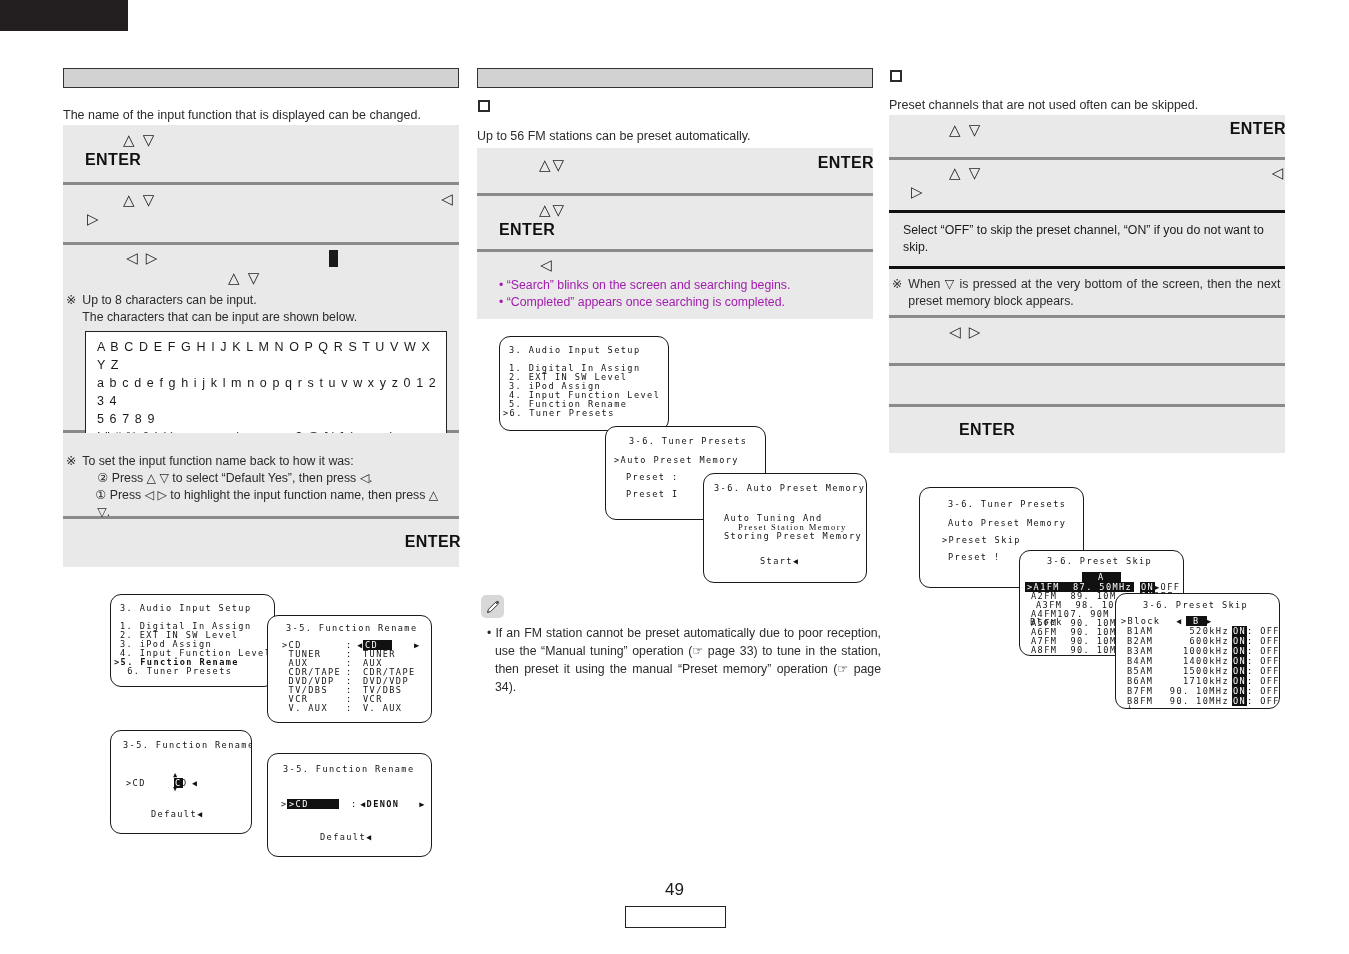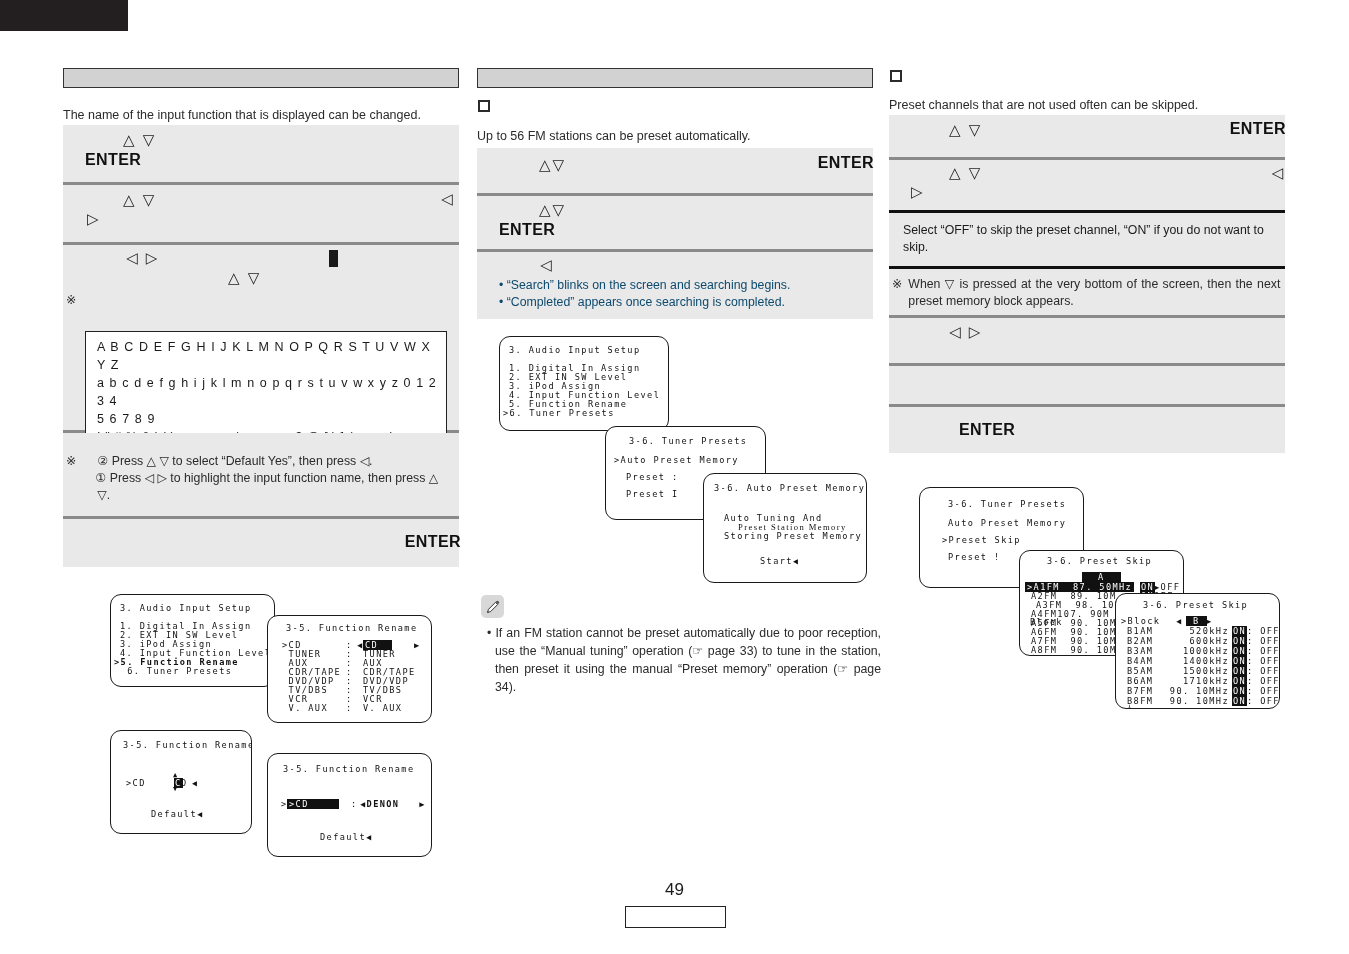--- a/index.html
+++ b/index.html
@@ -28,21 +28,21 @@
   
   .bands{background:#e9e9e9;}
   .band{background:#e9e9e9;position:relative;box-sizing:border-box;}
   .sep-gray{height:3px;background:#8a8a8a;}
   .sep-black{height:3px;background:#111;}
 
   .enter{font-weight:bold;font-size:16px;letter-spacing:.4px;color:#111;}
   .arrows{font-size:15px;letter-spacing:2px;color:#222;}
   .cursor-blk{display:inline-block;width:9px;height:17px;background:#1a1a1a;vertical-align:-3px;}
 
-  .bullet-line{font-size:12.3px;line-height:17px;color:#0c4a6e;}
+  .bullet-line{font-size:12.3px;line-height:17px;color:#a21caf;}
   .note-line{font-size:12.3px;line-height:17px;color:#2b2b2b;}
   .note-hang{display:flex;gap:6px;}
   .note-hang .mk{flex:0 0 auto;}
 
   
   .charbox{border:1.5px solid #222;background:#fff;padding:6px 9px 7px 11px;
            font-size:12.5px;line-height:18px;letter-spacing:1.1px;color:#1a1a1a;}
 
   
   .whitebox{background:#e9e9e9;padding:9px 14px 10px 14px;font-size:12.3px;line-height:17px;}
@@ -91,35 +91,40 @@
     </div>
     <div class="sep-gray"></div>
 
     <div class="band" style="height:185px;">
       <span class="abs arrows" style="left:63px;top:4px;">◁ ▷</span>
       <span class="abs cursor-blk" style="left:266px;top:5px;"></span>
       <span class="abs arrows" style="left:165px;top:24px;">△ ▽</span>
 
       <div class="abs note-hang" style="left:3px;top:47px;width:390px;">
         <span class="mk note-line">※</span>
+        <span>
+          <div class="note-line">Up to 8 characters can be input.</div>
+          <div class="note-line">The characters that can be input are shown below.</div>
+        </span>
       </div>
 
       <div class="abs charbox" style="left:22px;top:86px;width:340px;">
         <div>A B C D E F G H I J K L M N O P Q R S T U V W X Y Z</div>
         <div>a b c d e f g h i j k l m n o p q r s t u v w x y z 0 1 2 3 4</div>
         <div>5 6 7 8 9</div>
         <div style="letter-spacing:.6px;">! " # % &amp; ' ( ) ∗ + , − . / : ; &lt; = &gt; ? @ [ \ ] (space)</div>
       </div>
     </div>
     <div class="sep-gray"></div>
 
     <div class="band" style="height:83px;">
       <div class="abs note-hang" style="left:3px;top:20px;width:392px;">
         <span class="mk note-line">※</span>
         <span>
+          <div class="note-line">To set the input function name back to how it was:</div>
           <div class="note-line" style="padding-left:15px;width:352px;">② Press △ ▽ to select “Default Yes”, then press ◁.</div>
           <div class="note-line" style="padding-left:15px;text-indent:-2px;width:352px;">① Press ◁ ▷ to highlight the input function name, then press △ ▽.</div>
         </span>
       </div>
     </div>
     <div class="sep-gray"></div>
 
     <div class="band" style="height:48px;">
       <span class="abs enter" style="right:-2px;top:14px;">ENTER</span>
     </div>

